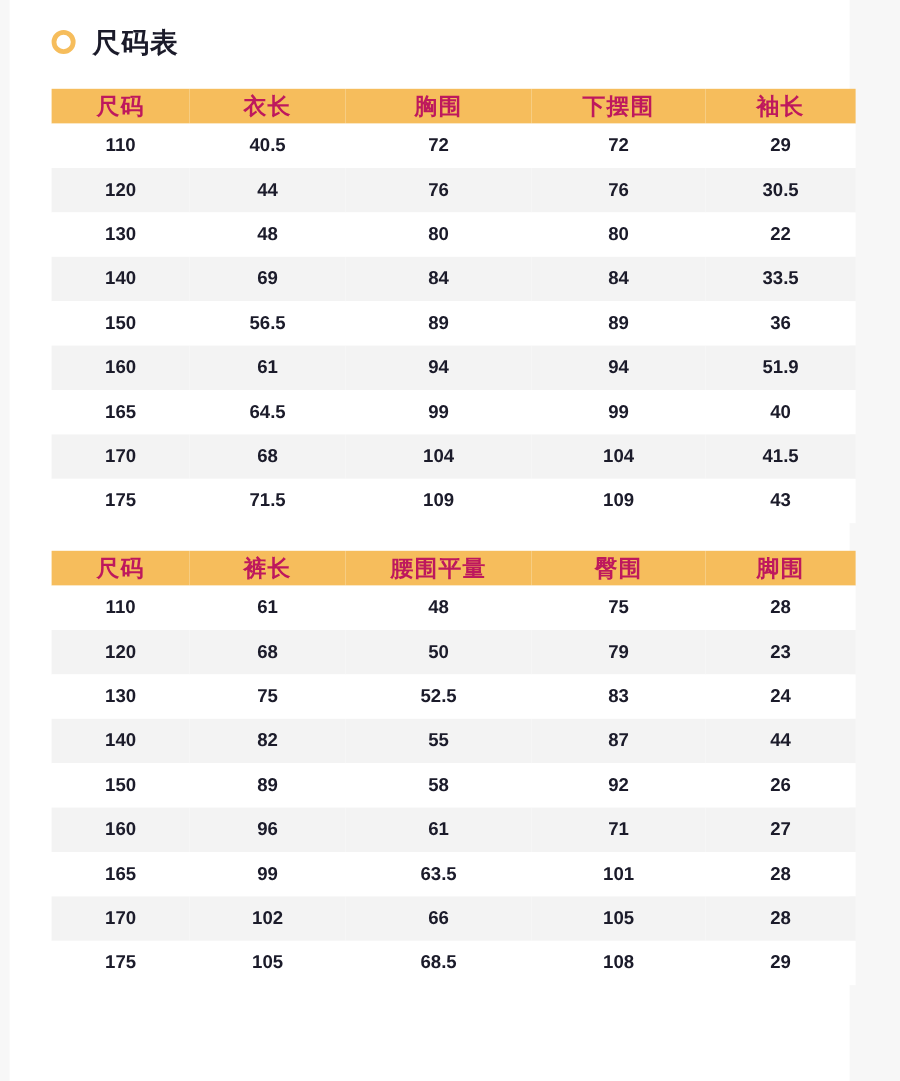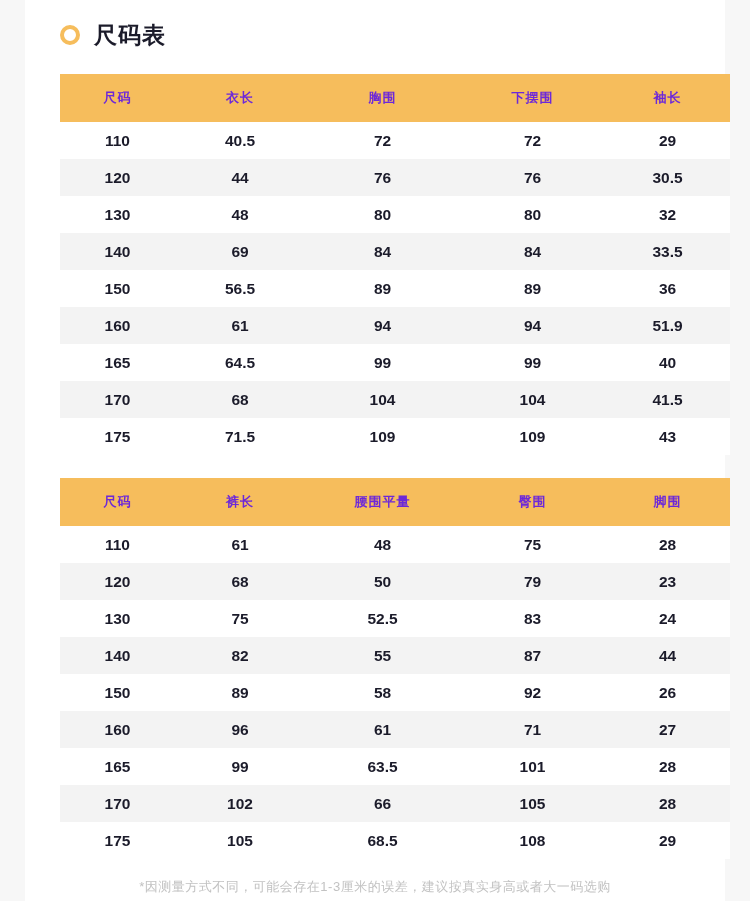--- a/index.html
+++ b/index.html
@@ -8,21 +8,21 @@
   }
   body {
     width: 750px;
     height: 901px;
     background: #f7f7f7;
     font-family: "Liberation Sans", "DejaVu Sans", sans-serif;
     overflow: hidden;
   }
   .page {
     position: absolute;
-    left: 25px;
+    left: 8px;
     top: 0;
     width: 700px;
     height: 901px;
     background: #ffffff;
     box-sizing: border-box;
   }
   .title-row {
     display: flex;
     align-items: center;
     padding: 22px 0 0 35px;
@@ -55,24 +55,24 @@
   .table-block.second { margin-top: 23px; }
 
   .table-block col.c0 { width: 115px; }
   .table-block col.c1 { width: 130px; }
   .table-block col.c2 { width: 155px; }
   .table-block col.c3 { width: 145px; }
   .table-block col.c4 { width: 125px; }
 
   .table-block thead th {
     background: #f6bd5c;
-    color: #6d28d9;
-    font-size: 13px;
+    color: #be185d;
+    font-size: 19px;
     font-weight: bold;
-    height: 48px;
+    height: 29px;
     text-align: center;
     letter-spacing: 1px;
     padding: 0;
   }
   .table-block tbody td {
     height: 37px;
     text-align: center;
     font-size: 15.5px;
     font-weight: bold;
     color: #1b1b2a;
@@ -130,21 +130,21 @@
         <td>44</td>
         <td>76</td>
         <td>76</td>
         <td>30.5</td>
       </tr>
       <tr>
         <td>130</td>
         <td>48</td>
         <td>80</td>
         <td>80</td>
-        <td>32</td>
+        <td>22</td>
       </tr>
       <tr>
         <td>140</td>
         <td>69</td>
         <td>84</td>
         <td>84</td>
         <td>33.5</td>
       </tr>
       <tr>
         <td>150</td>
@@ -261,15 +261,14 @@
       <tr>
         <td>175</td>
         <td>105</td>
         <td>68.5</td>
         <td>108</td>
         <td>29</td>
       </tr>
     </tbody>
   </table>
 
-  <div class="footnote">*因测量方式不同，可能会存在1-3厘米的误差，建议按真实身高或者大一码选购</div>
 
 </div>
 
 </body></html>

